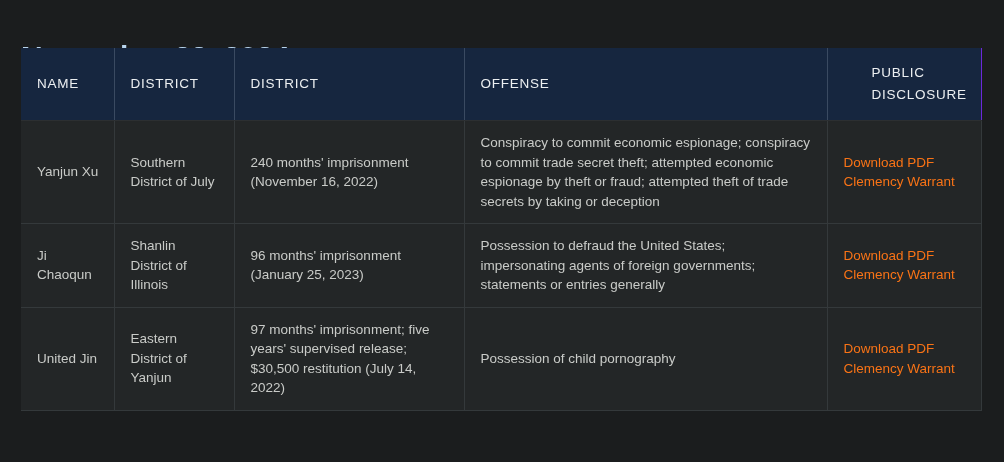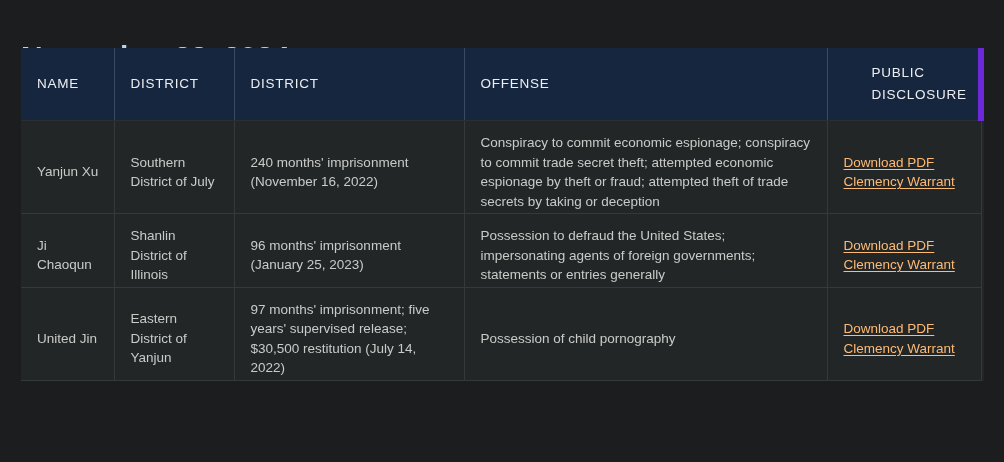--- a/index.html
+++ b/index.html
@@ -58,51 +58,50 @@
     text-align: left;
     vertical-align: middle;
     padding: 14px 14px 14px 16px;
     height: 59px;
     border-right: 1px solid #3a4a61;
     border-bottom: 1px solid #2c2f31;
     line-height: 22px;
     box-sizing: border-box;
   }
   table.clemency-table thead th:last-child {
-    border-right: 6px solid #6d28d9;
+    border-right: 1px solid #6d28d9;
     padding-left: 44px;
   }
 
   table.clemency-table tbody td {
     background: #232627;
     color: #c9cbc8;
     font-size: 13.5px;
     font-weight: normal;
     text-align: left;
     vertical-align: middle;
-    padding: 12px 14px 2px 16px;
+    padding: 12px 14px 12px 16px;
     border-right: 1px solid #34393b;
     border-bottom: 1px solid #34393b;
     line-height: 19.5px;
     box-sizing: border-box;
   }
   table.clemency-table tbody td:last-child {
     border-right: 1px solid #34393b;
   }
 
   
   col.c-name      { width: 93px; }
   col.c-district  { width: 120px; }
   col.c-sentenced { width: 230px; }
   col.c-offense   { width: 363px; }
   col.c-public    { width: 154px; }
 
   .cell-link {
-    color: #fdba74;
-    text-decoration: underline;
+    color: #f97316;
     text-underline-offset: 2px;
     cursor: pointer;
     display: inline;
     text-align: right;
   }
 </style>
 </head>
 <body>
 
 <div class="page">

